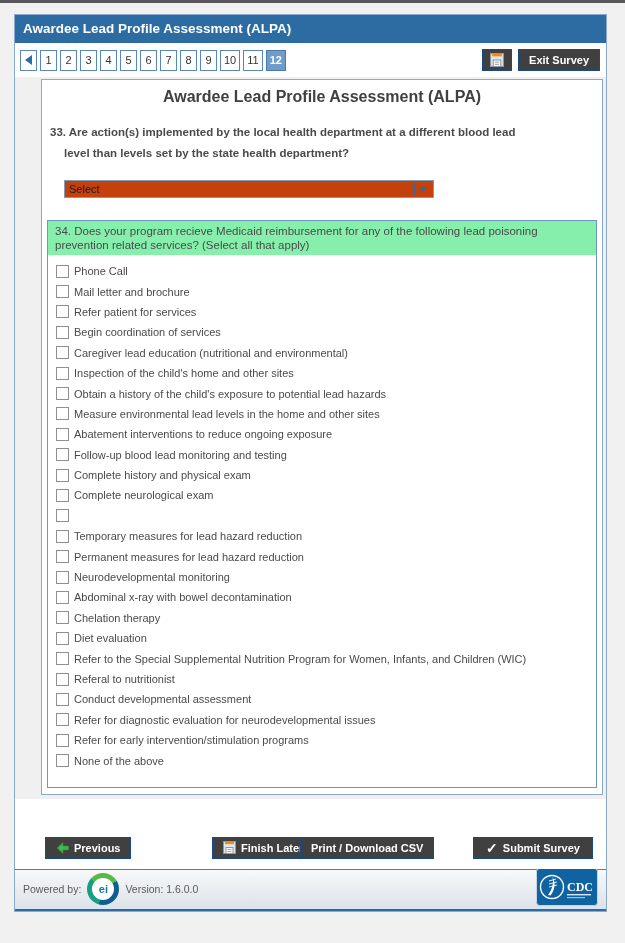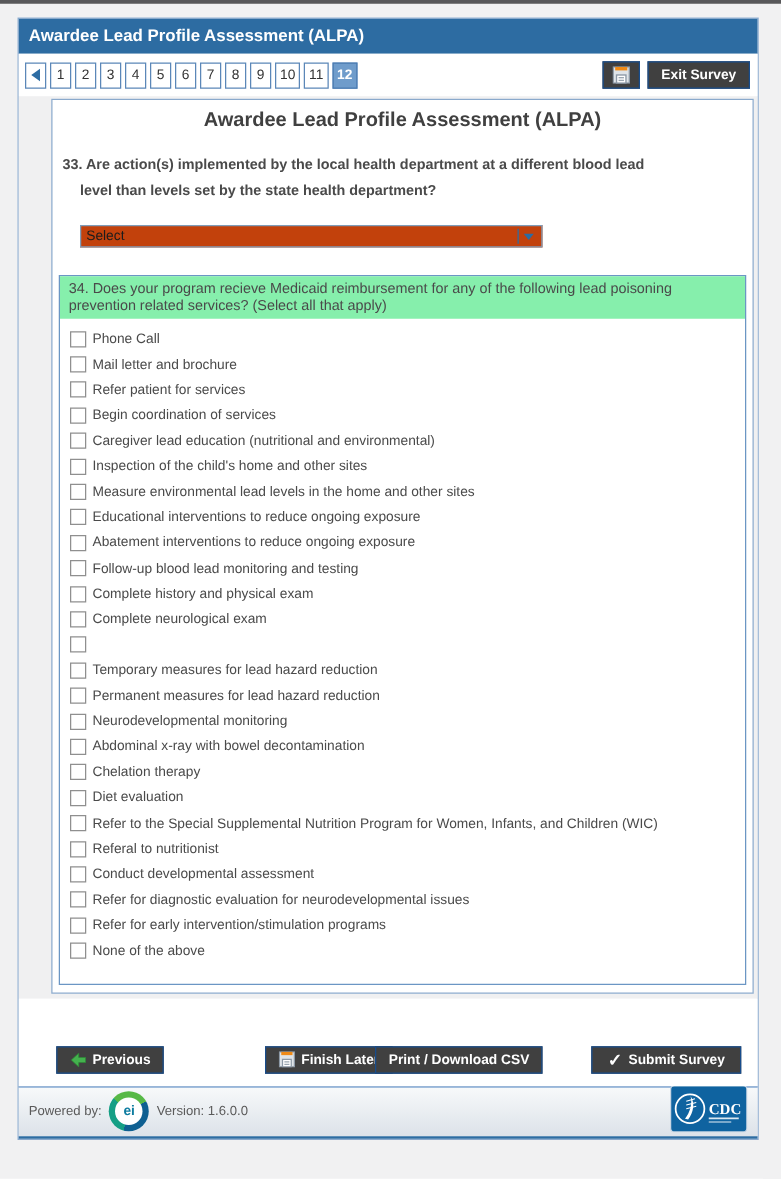--- a/index.html
+++ b/index.html
@@ -173,25 +173,25 @@
             <label class="opt-row">
               <span class="cb"></span>
               <span class="opt-label">Caregiver lead education (nutritional and environmental)</span>
             </label>
             <label class="opt-row">
               <span class="cb"></span>
               <span class="opt-label">Inspection of the child's home and other sites</span>
             </label>
             <label class="opt-row">
               <span class="cb"></span>
+              <span class="opt-label">Obtain a history of the child's exposure to potential lead hazards</span>
+            </label>
+            <label class="opt-row">
+              <span class="cb"></span>
               <span class="opt-label">Measure environmental lead levels in the home and other sites</span>
-            </label>
-            <label class="opt-row">
-              <span class="cb"></span>
-              <span class="opt-label">Educational interventions to reduce ongoing exposure</span>
             </label>
             <label class="opt-row">
               <span class="cb"></span>
               <span class="opt-label">Abatement interventions to reduce ongoing exposure</span>
             </label>
             <label class="opt-row">
               <span class="cb"></span>
               <span class="opt-label">Follow-up blood lead monitoring and testing</span>
             </label>
             <label class="opt-row">

